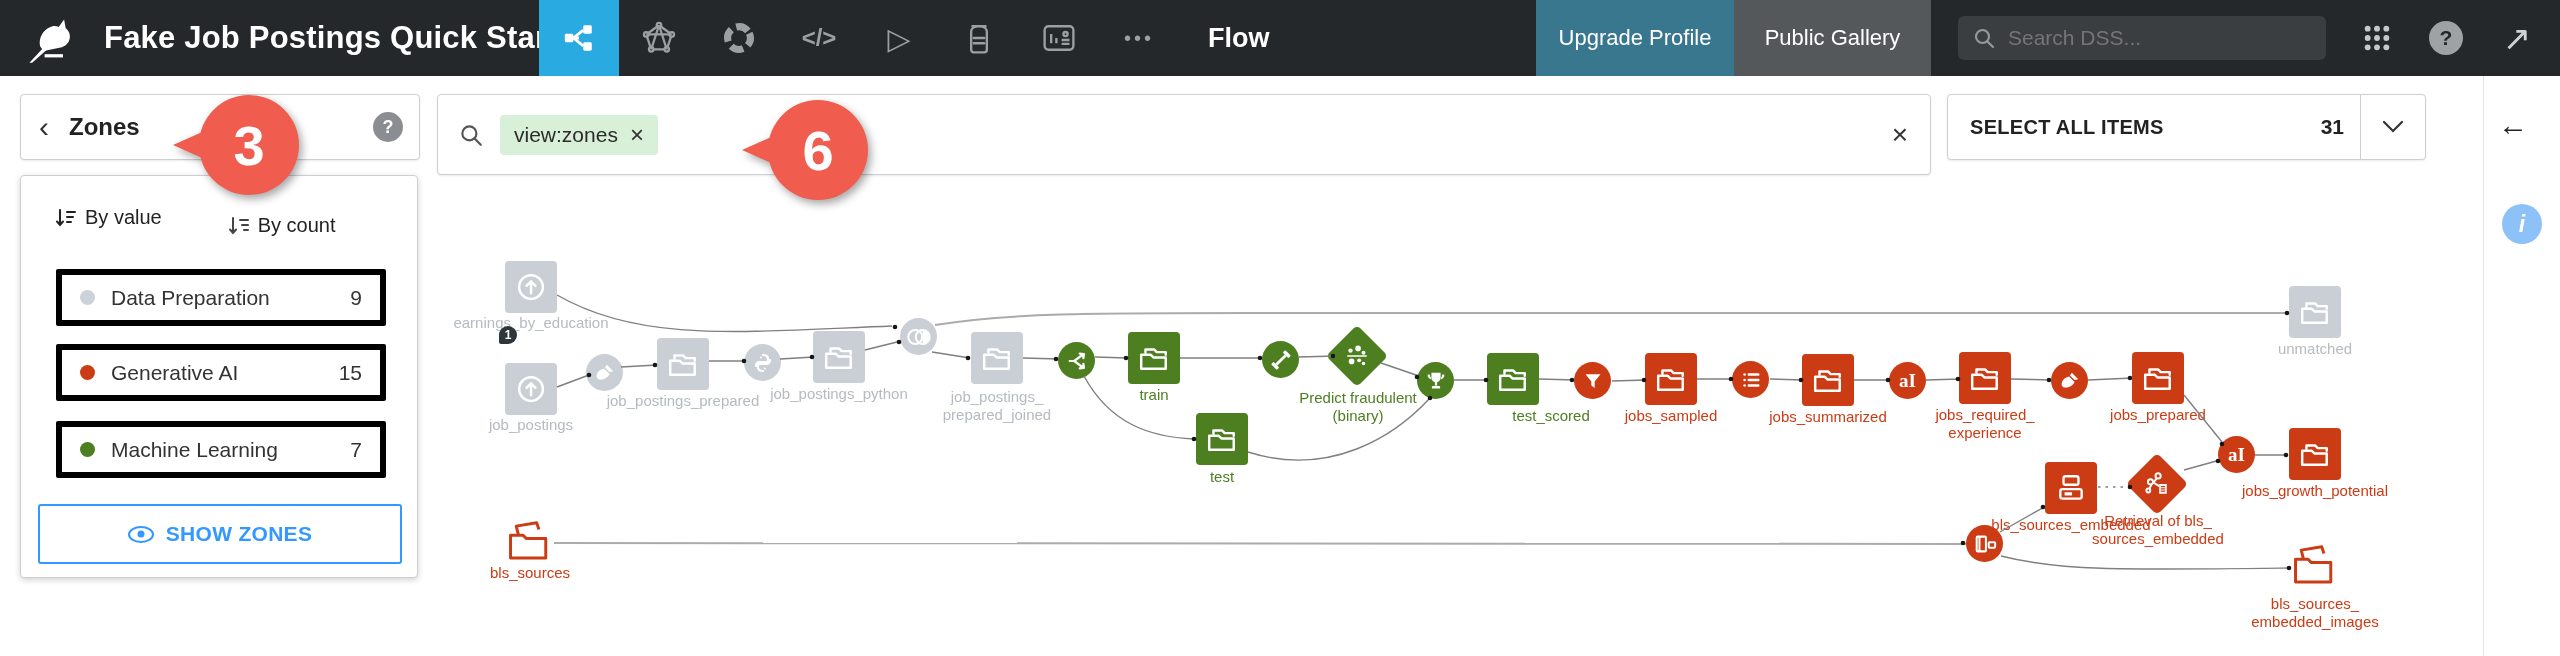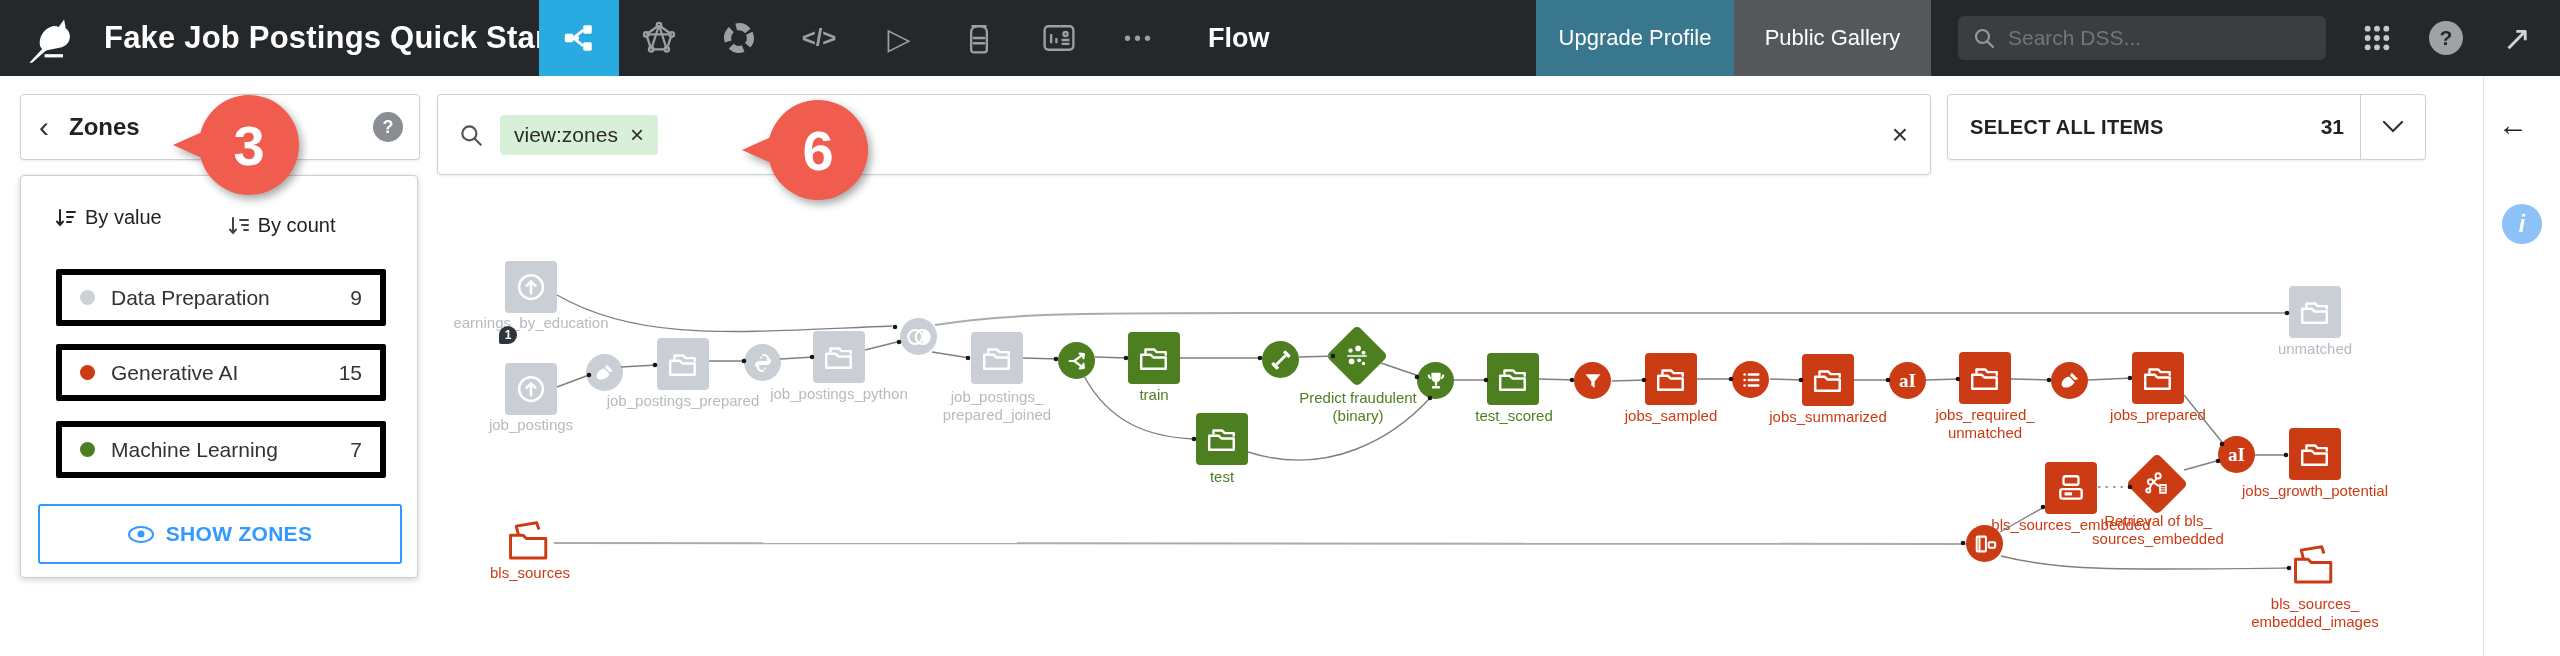--- a/index.html
+++ b/index.html
@@ -309,21 +309,21 @@
       <rect x="7.5" y="17.5" width="9" height="2.8" rx="1"></rect>
     </svg>
 </div>
 
 <div class="sq bg-green" style="left:1487px;top:353px">
   <svg width="32" height="28" viewBox="0 0 30 26" fill="none" stroke="#fff" stroke-width="2.3" stroke-linejoin="round" stroke-linecap="round">
       <path d="M7 8 V5 h8 l2.5 2.5 H26 V10"></path>
       <path d="M3 10 h9 l2.5 2.5 H26 V23 H3 Z"></path>
     </svg>
 </div>
-<div class="nlabel t-green" style="left:1424px;top:407px">test_scored</div>
+<div class="nlabel t-green" style="left:1461px;top:407px">test_scored</div>
 
 <div class="circ bg-red" style="left:1574px;top:362px">
   <svg width="20" height="20" viewBox="0 0 24 24" fill="#fff">
       <path d="M3 4 h18 l-7 8.5 v8 l-4 -3 v-5 z"></path>
     </svg>
 </div>
 
 <div class="sq bg-red" style="left:1645px;top:353px">
   <svg width="32" height="28" viewBox="0 0 30 26" fill="none" stroke="#fff" stroke-width="2.3" stroke-linejoin="round" stroke-linecap="round">
       <path d="M7 8 V5 h8 l2.5 2.5 H26 V10"></path>
@@ -353,21 +353,21 @@
   <span class="ai">aI</span>
 </div>
 
 <div class="sq bg-red" style="left:1959px;top:352px">
   <svg width="32" height="28" viewBox="0 0 30 26" fill="none" stroke="#fff" stroke-width="2.3" stroke-linejoin="round" stroke-linecap="round">
       <path d="M7 8 V5 h8 l2.5 2.5 H26 V10"></path>
       <path d="M3 10 h9 l2.5 2.5 H26 V23 H3 Z"></path>
     </svg>
 </div>
 <div class="nlabel t-red" style="left:1895px;top:406px">jobs_required_
-unmatched</div>
+experience</div>
 
 <div class="circ bg-red" style="left:2051px;top:362px">
   <svg width="22" height="22" viewBox="0 0 24 24" fill="#fff">
       <path d="M14 3 l7 7 -4 1 -5-5 z"></path>
       <path d="M11 7 l6 6 c-2 4 -7 7 -12 6 l-2 -2 c-1 -5 3 -9 8 -10 z"></path>
     </svg>
 </div>
 
 <div class="sq bg-red" style="left:2132px;top:352px">
   <svg width="32" height="28" viewBox="0 0 30 26" fill="none" stroke="#fff" stroke-width="2.3" stroke-linejoin="round" stroke-linecap="round">

